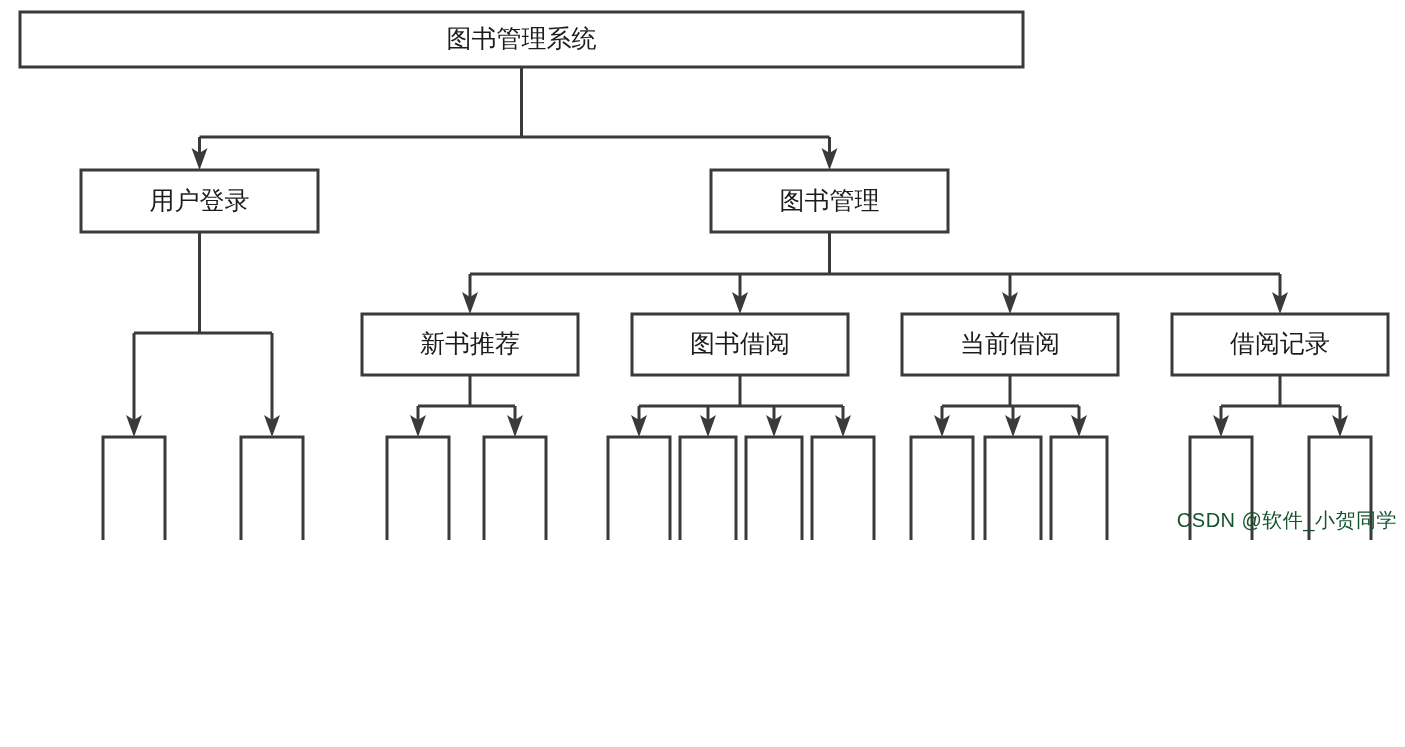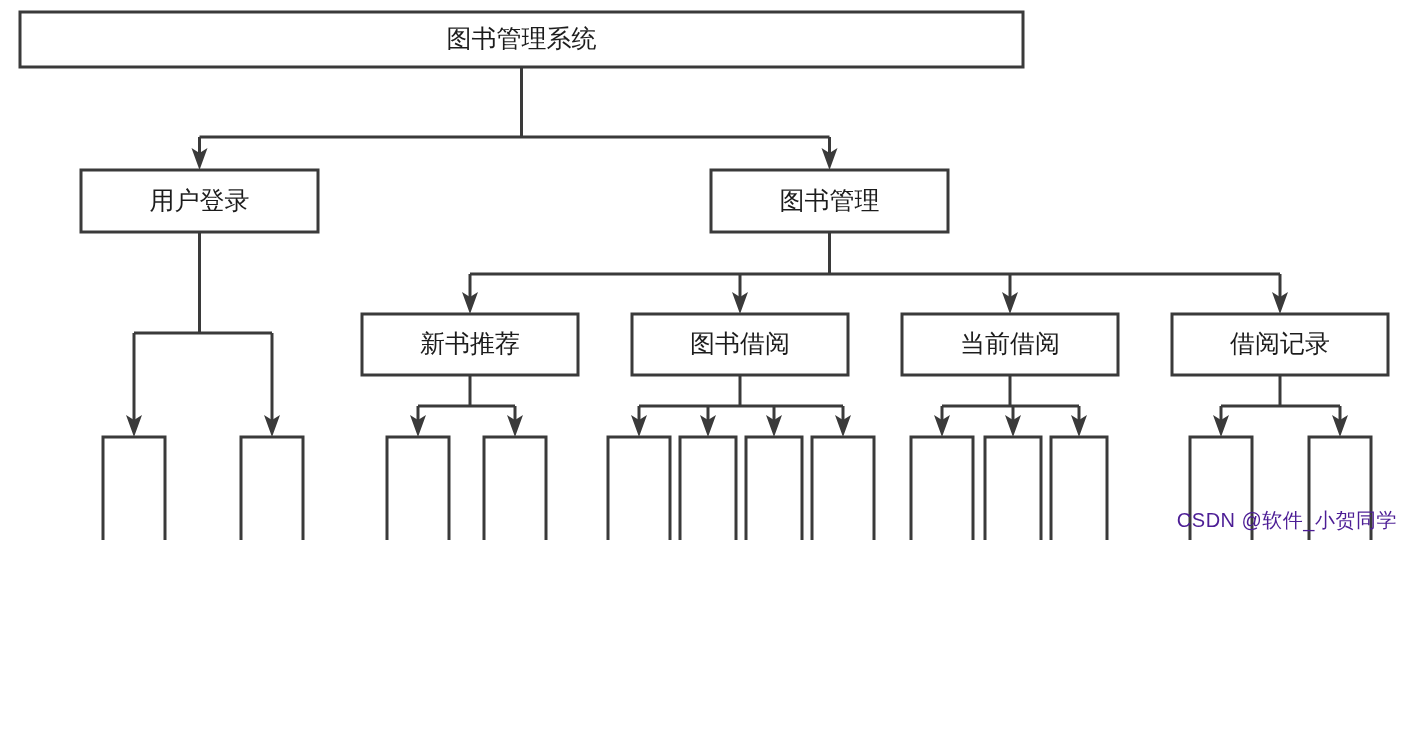--- a/index.html
+++ b/index.html
@@ -62,21 +62,21 @@
     justify-content: center;
     white-space: nowrap;
     user-select: none;
   }
   .watermark {
     position: absolute;
     right: 8px;
     bottom: 6px;
     font-family: "Liberation Sans", "DejaVu Sans", sans-serif;
     font-size: 20px;
-    color: #4c1d95;
+    color: #14532d;
     letter-spacing: 0.5px;
     user-select: none;
     pointer-events: none;
   }
 </style>
 </head>
 <body>
 
 <div id="diagram-root">
 

